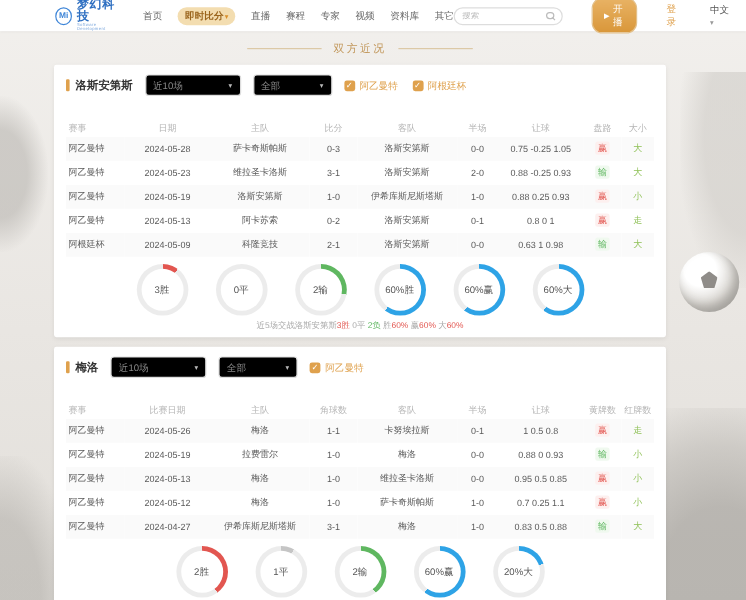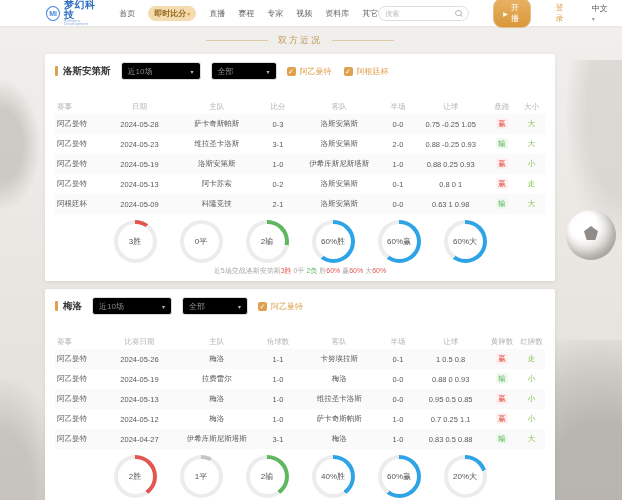--- a/index.html
+++ b/index.html
@@ -382,23 +382,20 @@
     <div class="donut-row">
         <div class="donut" style="background: conic-gradient(rgb(226, 86, 80) 40%, rgb(236, 236, 236) 0deg);">
           <div class="donut-inner">2胜</div>
         </div>
         <div class="donut" style="background: conic-gradient(rgb(197, 197, 197) 8%, rgb(236, 236, 236) 0deg);">
           <div class="donut-inner">1平</div>
         </div>
         <div class="donut" style="background: conic-gradient(rgb(95, 183, 96) 40%, rgb(236, 236, 236) 0deg);">
           <div class="donut-inner">2输</div>
         </div>
-        <div class="donut" style="background: conic-gradient(rgb(46, 163, 230) 40%, rgb(236, 236, 236) 0deg);">
-          <div class="donut-inner">40%胜</div>
-        </div>
         <div class="donut" style="background: conic-gradient(rgb(46, 163, 230) 60%, rgb(236, 236, 236) 0deg);">
           <div class="donut-inner">60%赢</div>
         </div>
         <div class="donut" style="background: conic-gradient(rgb(46, 163, 230) 20%, rgb(236, 236, 236) 0deg);">
           <div class="donut-inner">20%大</div>
         </div>
       </div>
     <div class="summary"><b style="color: rgb(170, 170, 170);">近5场交战梅洛</b><b style="color: rgb(226, 86, 80);">2胜</b><b style="color: rgb(170, 170, 170);"> 1平 </b><b style="color: rgb(95, 183, 96);">2负</b><b style="color: rgb(170, 170, 170);"> 胜</b><b style="color: rgb(226, 86, 80);">40%</b><b style="color: rgb(170, 170, 170);"> 赢</b><b style="color: rgb(226, 86, 80);">60%</b><b style="color: rgb(170, 170, 170);"> 大</b><b style="color: rgb(226, 86, 80);">20%</b></div>
   </div>
 </div>

